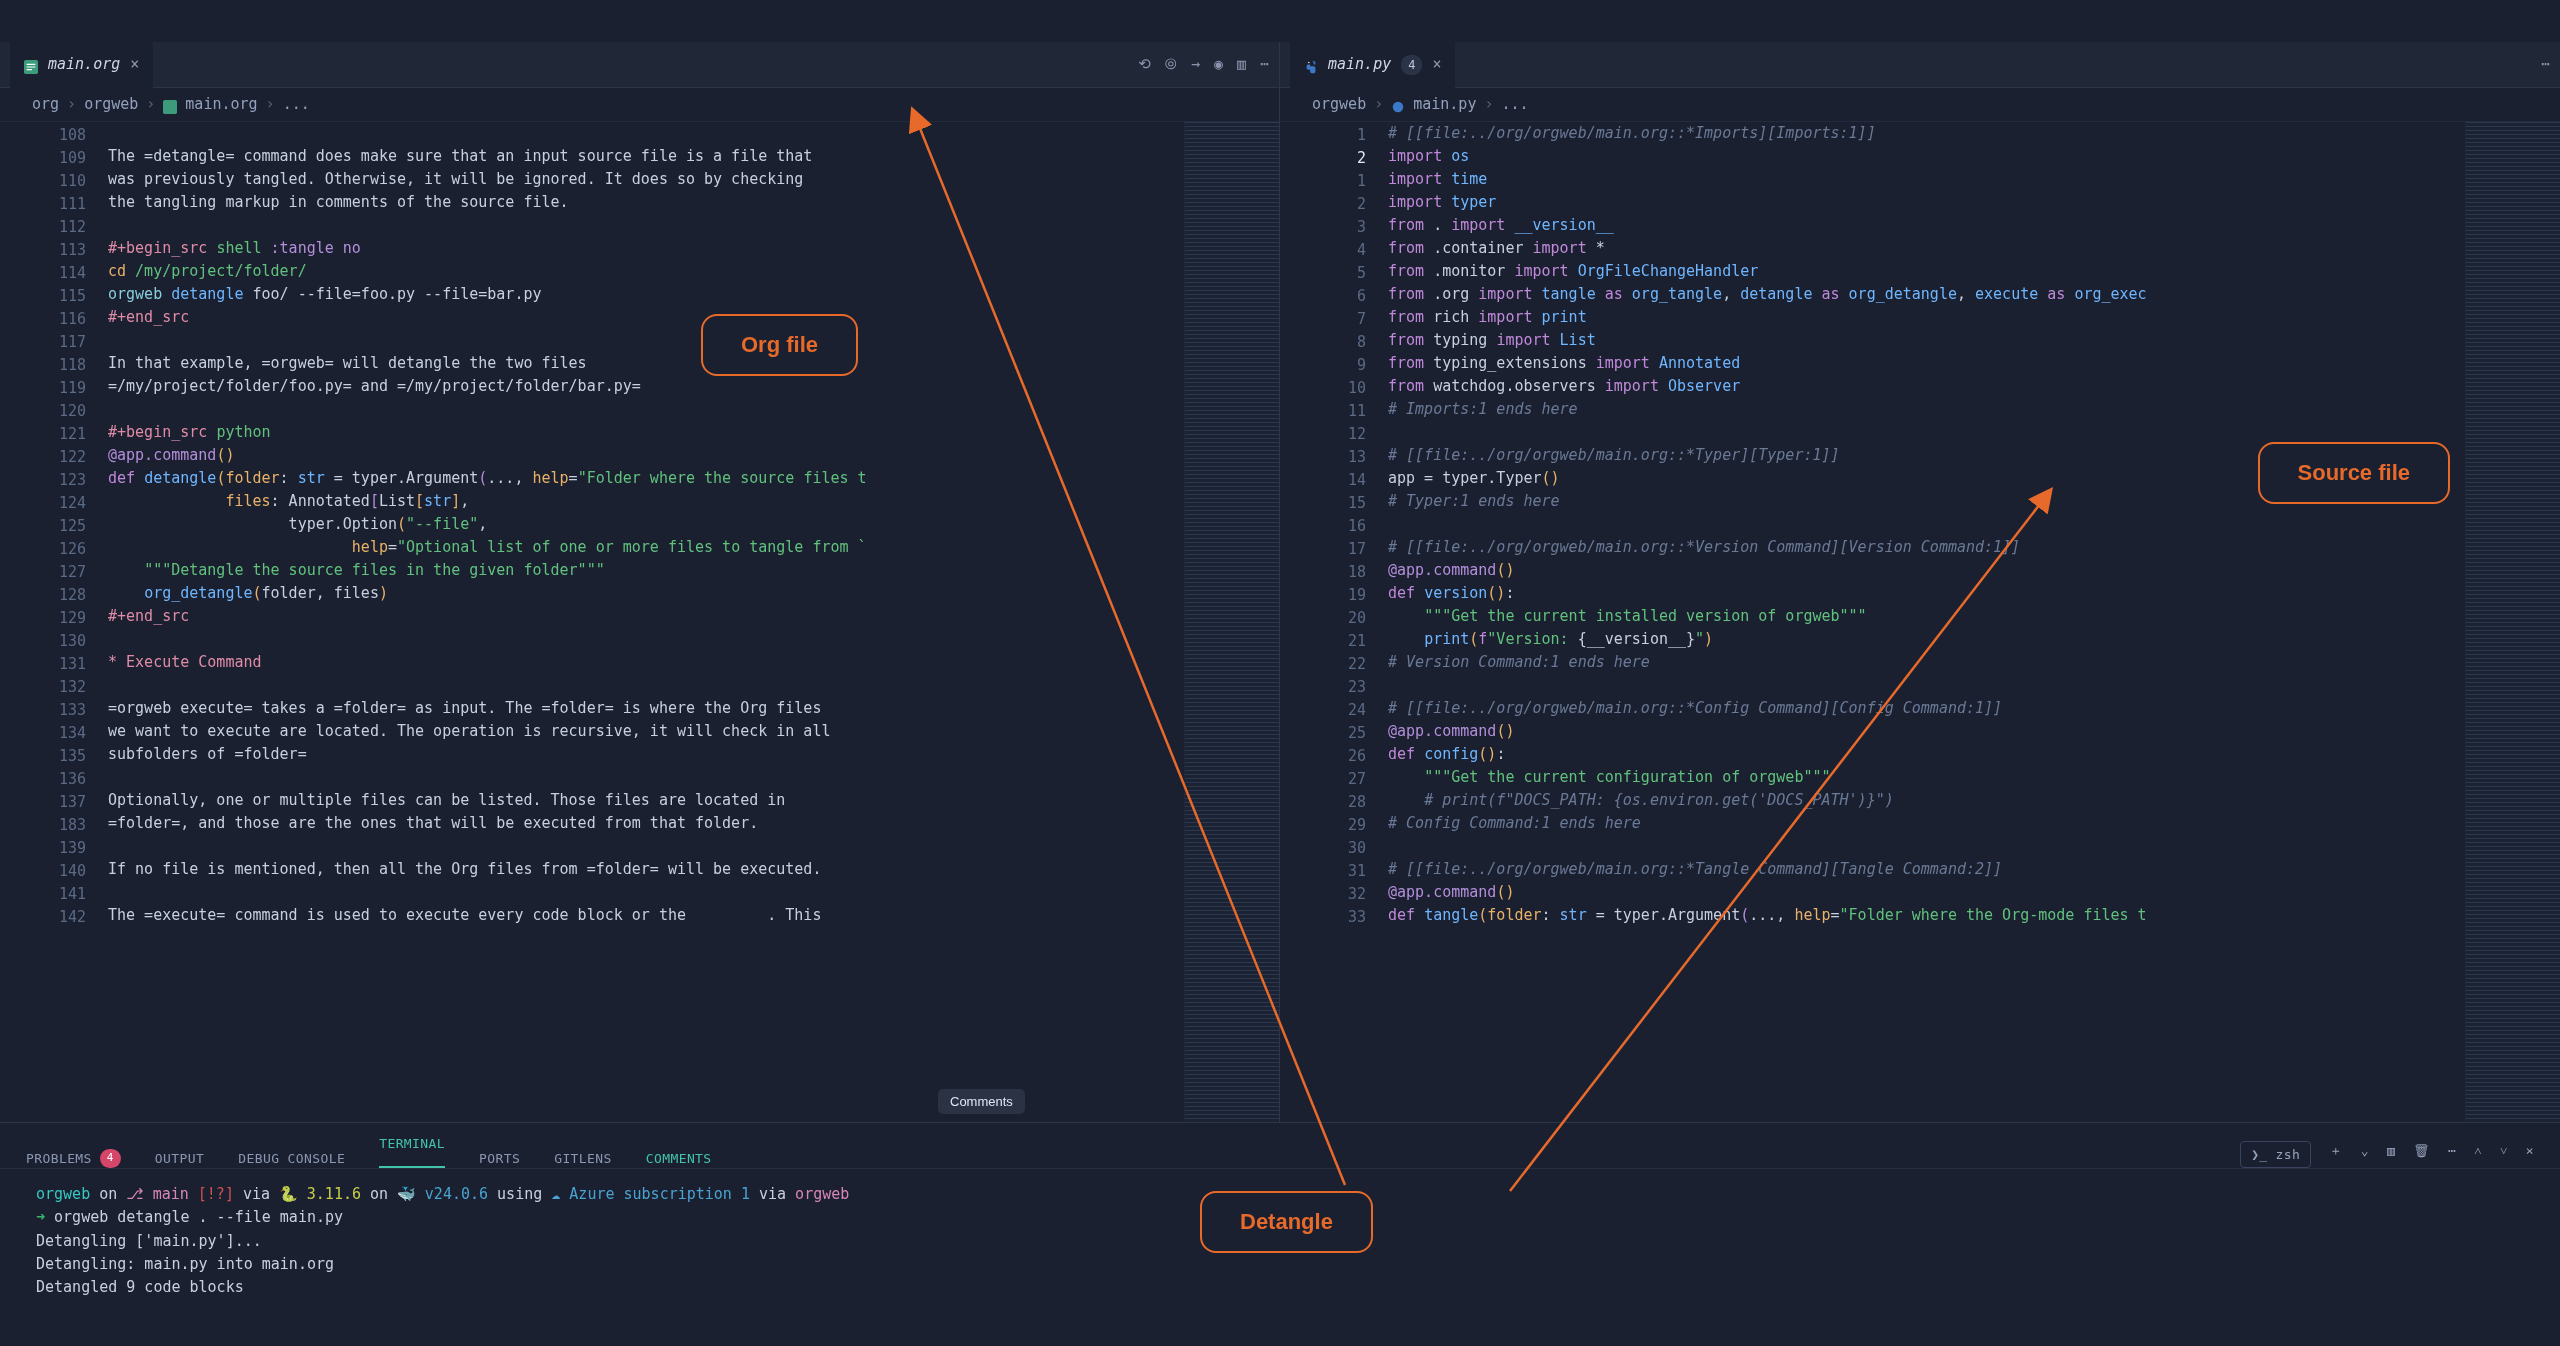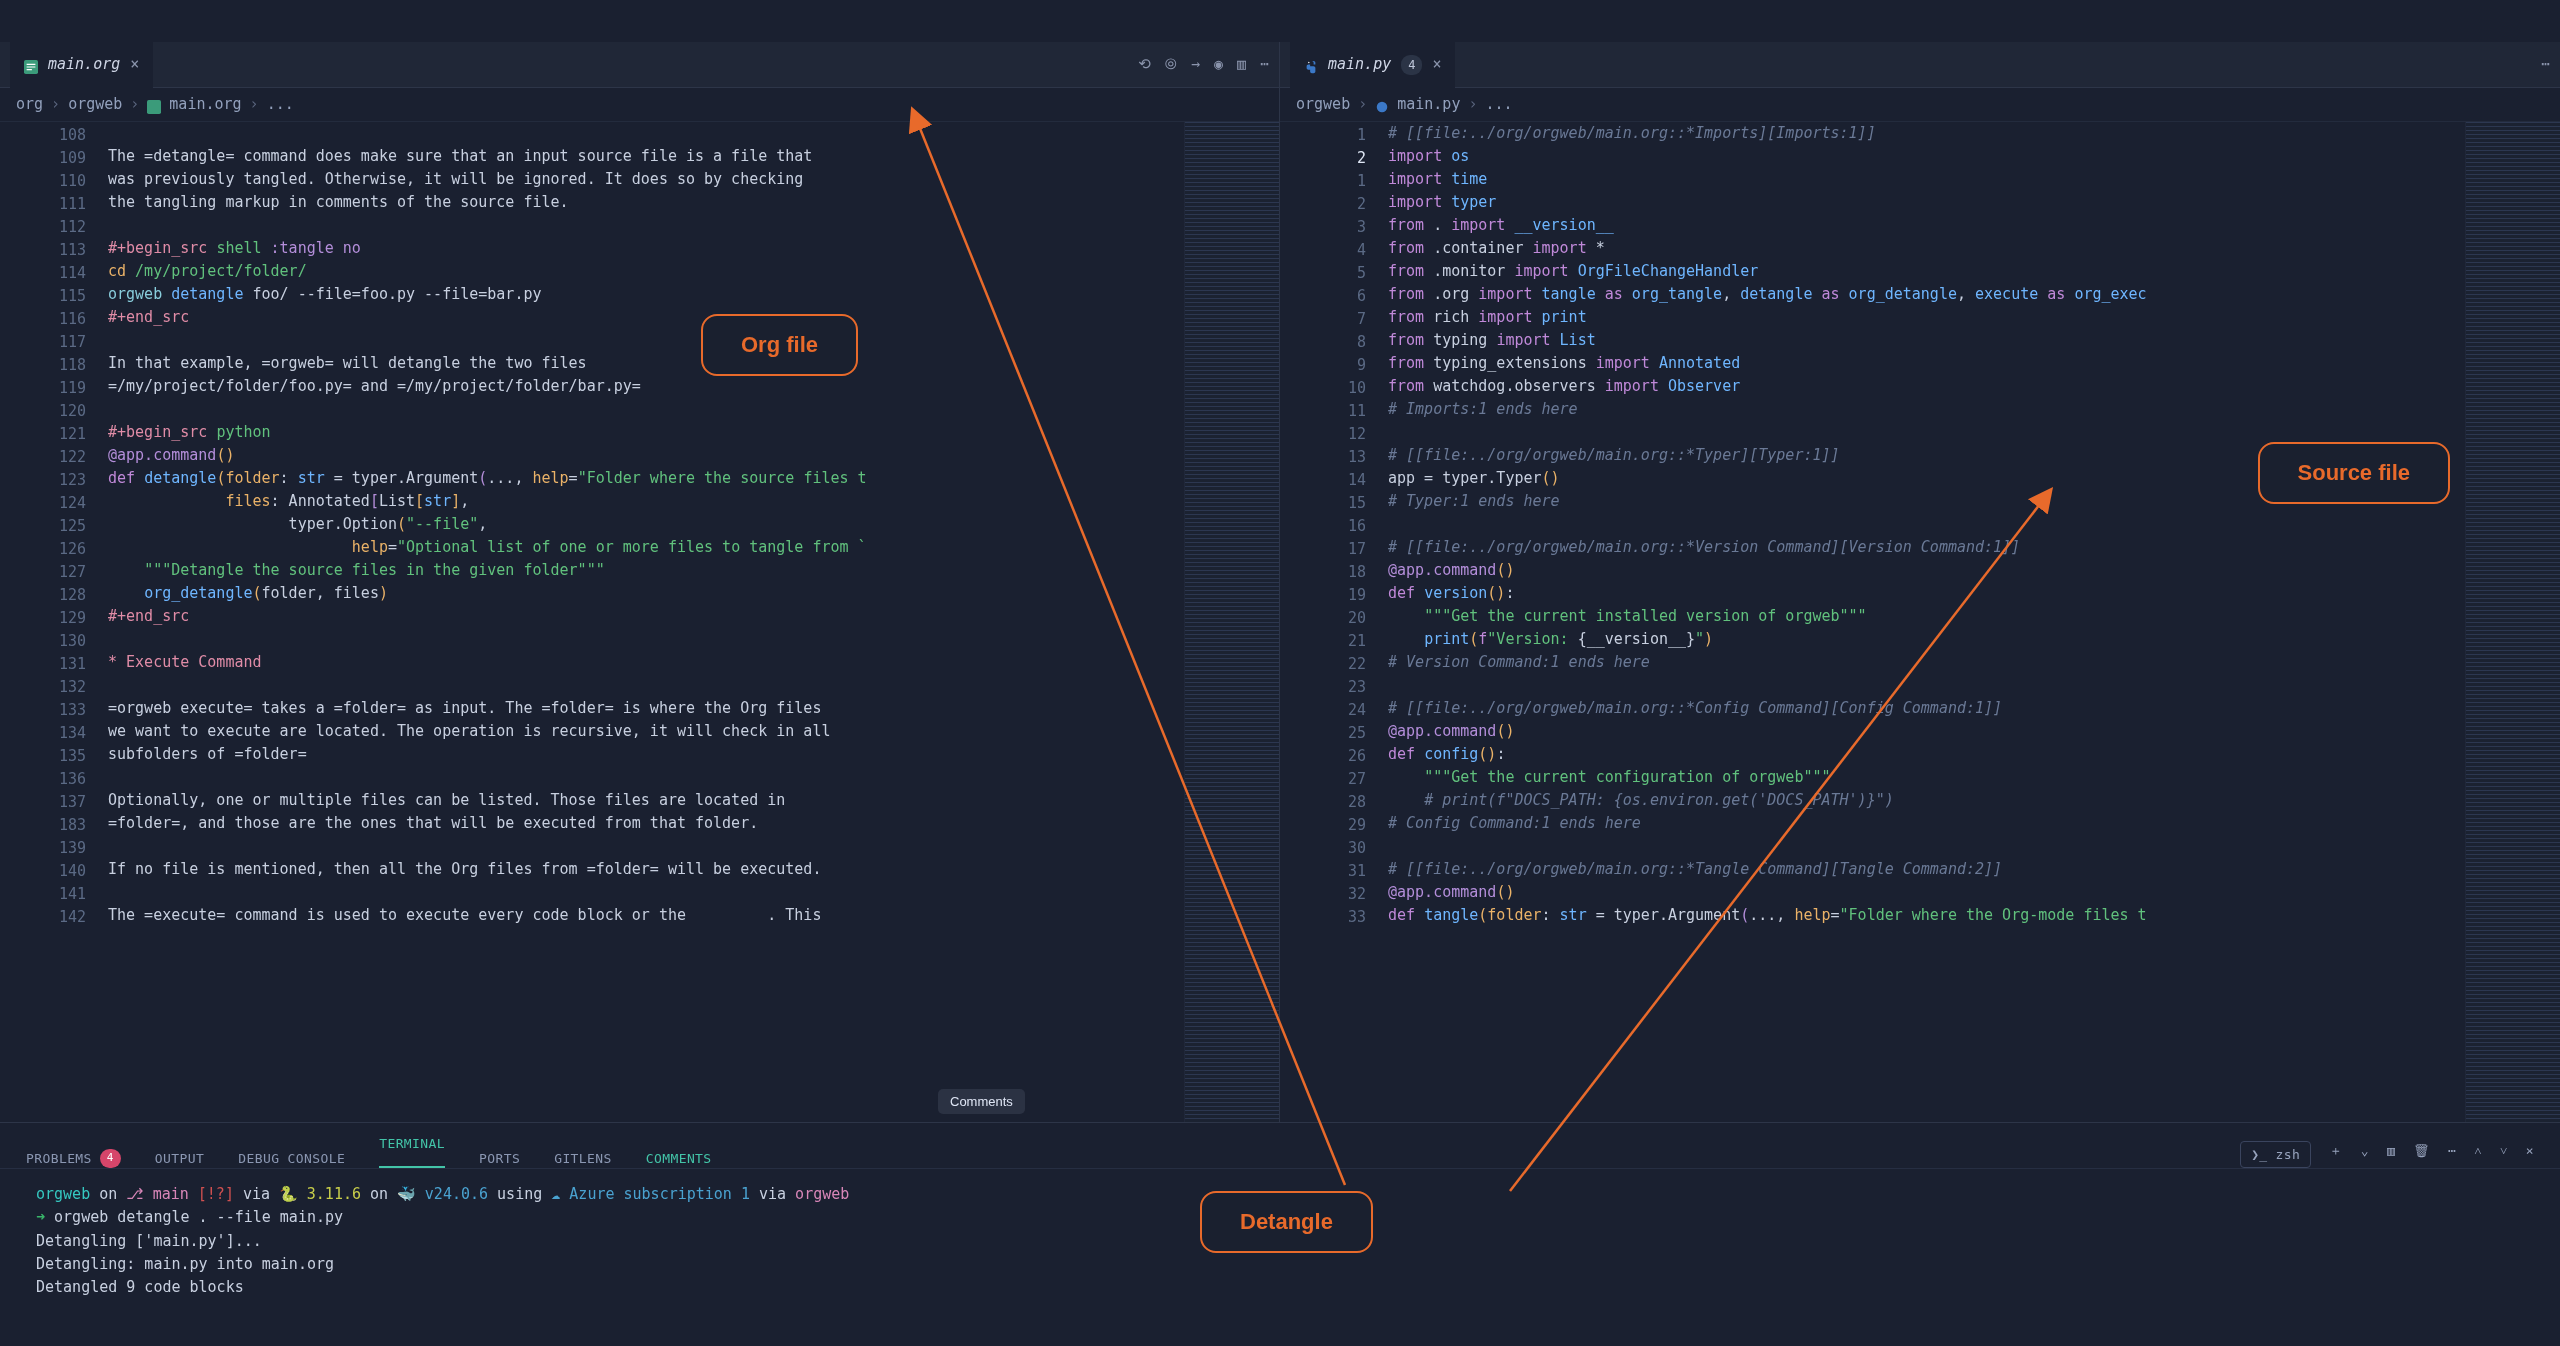--- a/index.html
+++ b/index.html
@@ -21,21 +21,21 @@
   .tabs { height:46px; display:flex; align-items:center; background:var(--bg2);
           padding:0 10px; gap:6px; border-bottom:1px solid #2d3548; position:relative; }
   .tab { display:flex; align-items:center; gap:10px; padding:0 14px; height:46px;
          background:var(--bg); color:#cfd6e6; font-style:italic; }
   .tab .ico { width:14px; height:14px; display:inline-block; }
   .close { color:#8a94ac; cursor:pointer; font-style:normal; }
   .tab .badge { background:#2b3446; border-radius:9px; font-size:12px; padding:1px 7px;
                 color:#bcc5d8; font-style:normal; }
   .tab-actions { margin-left:auto; display:flex; gap:14px; color:#8a94ac; font-style:normal; }
 
-  .crumbs { height:34px; display:flex; align-items:center; gap:8px; padding:0 16px;
+  .crumbs { height:34px; display:flex; align-items:center; gap:8px; padding:0 32px;
             color:#92a0bc; background:var(--bg); border-bottom:1px solid #232b3d; }
   .crumbs .sep { color:#5a657e; }
   .crumbs .ic { width:14px; height:14px; display:inline-block; }
 
   .code { flex:1; display:flex; overflow:hidden; }
   .ln { width:60px; text-align:right; color:var(--gutter); padding:2px 14px 2px 0;
         user-select:none; }
   .ln.cur { color:#dfe6f4; }
   .row { display:flex; height:23px; }
   .txt { white-space:pre; padding-left:8px; }

